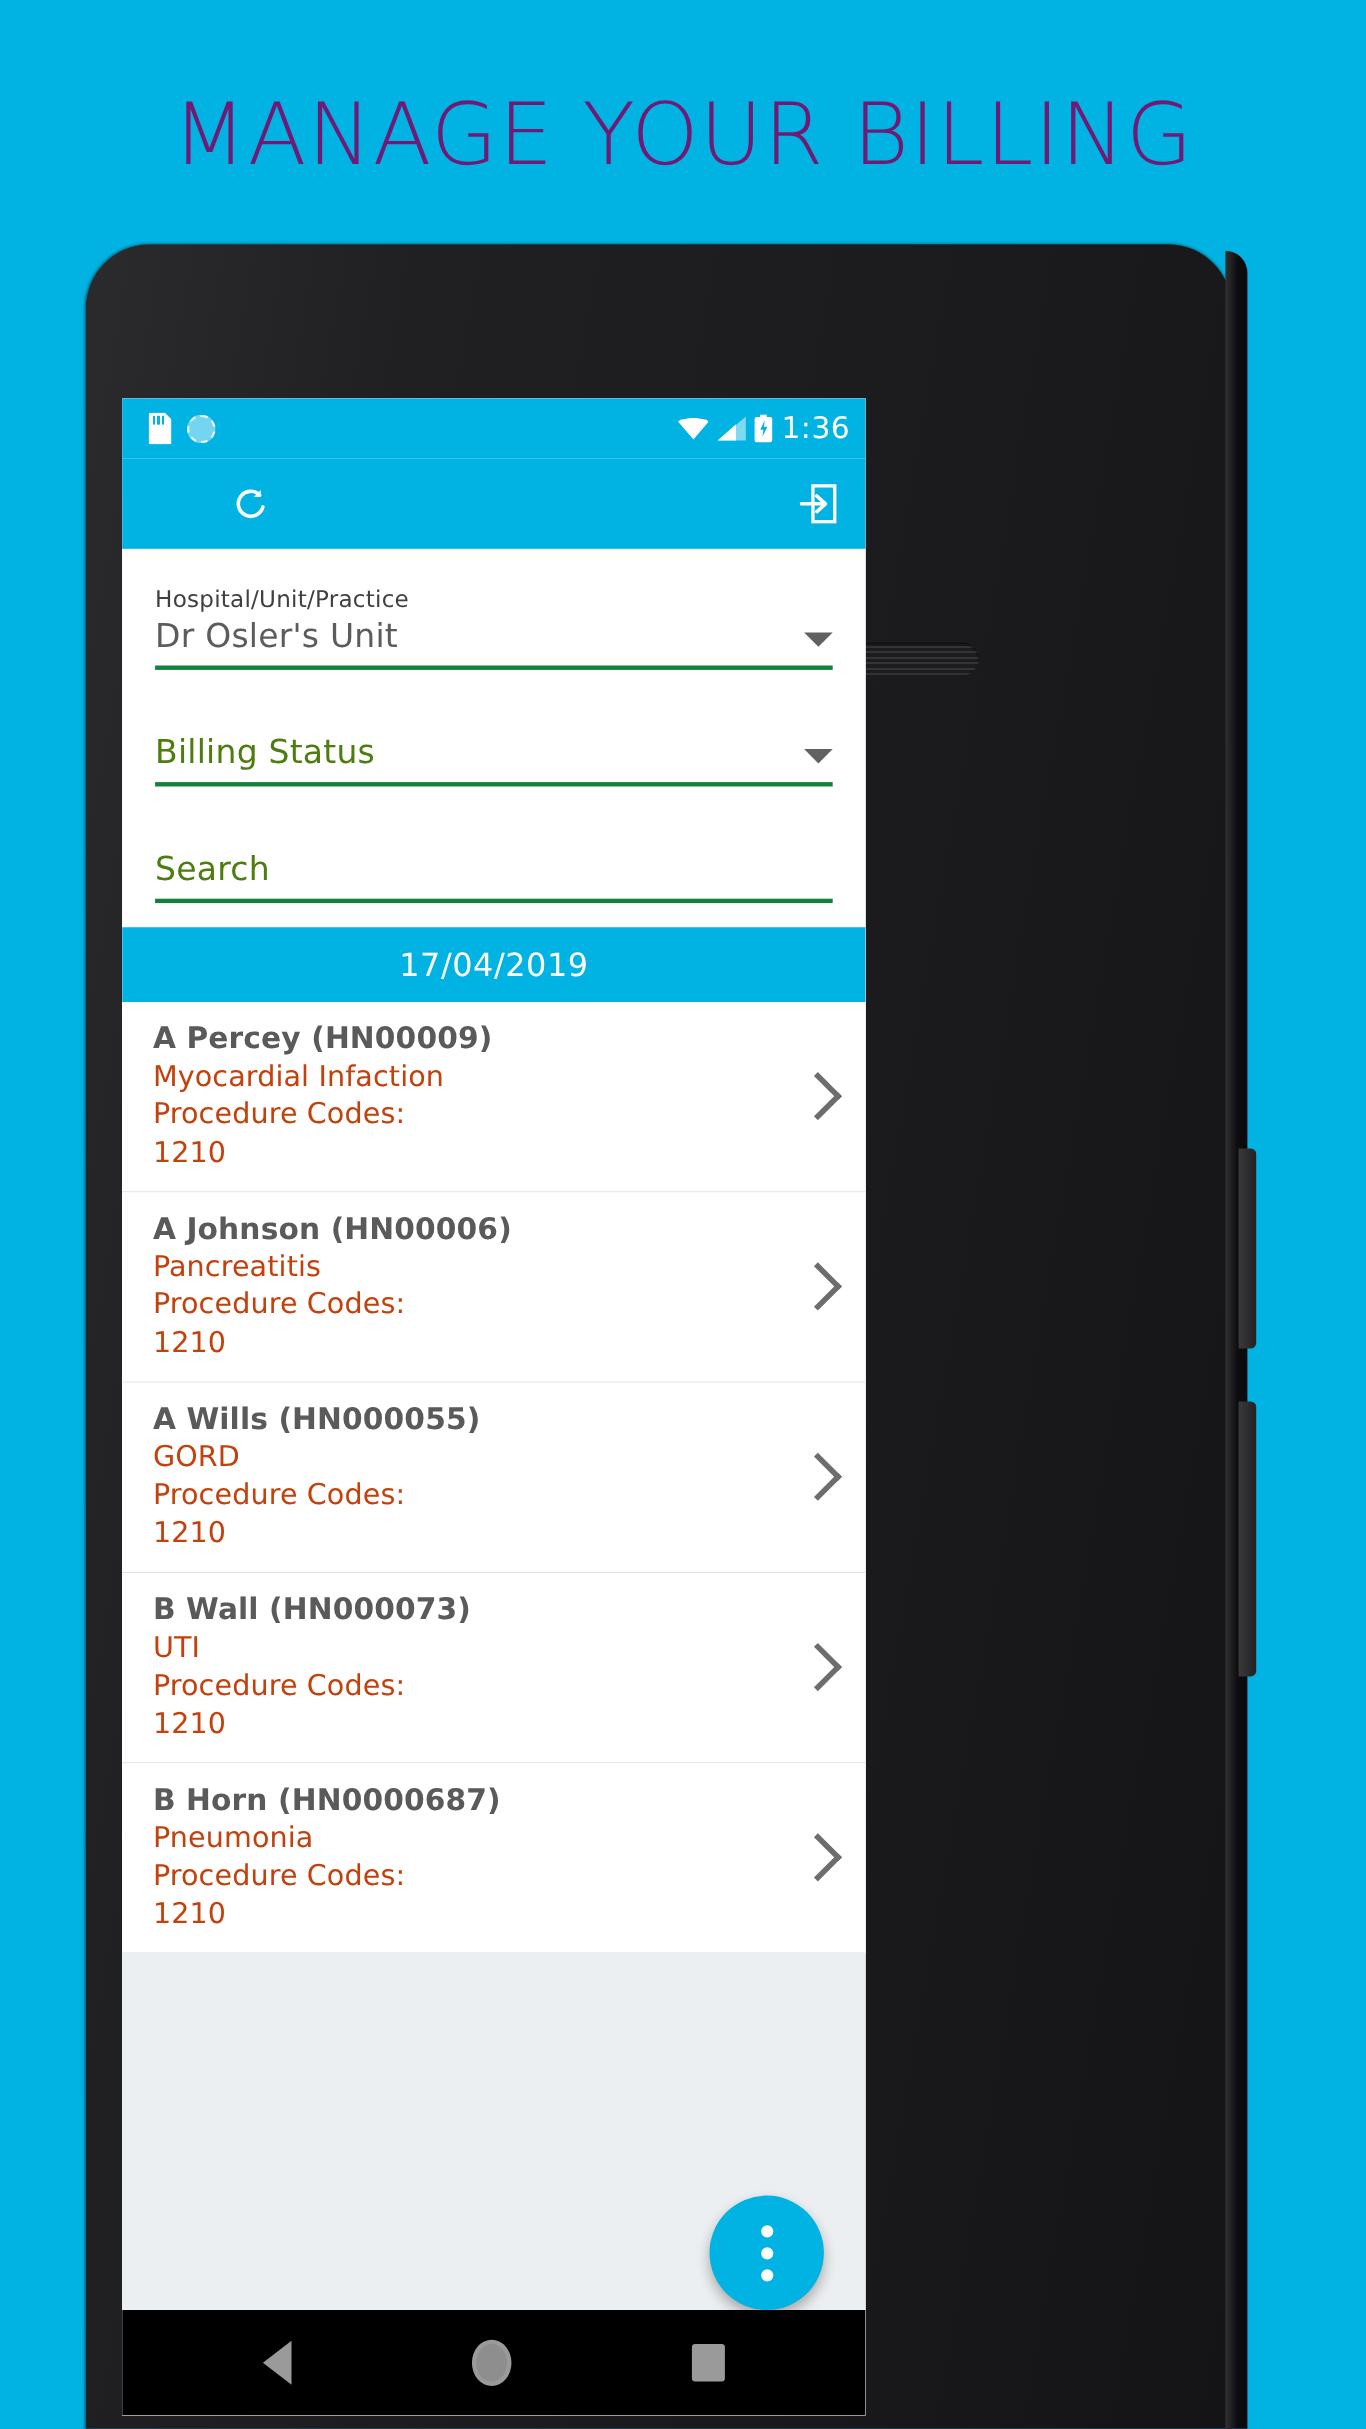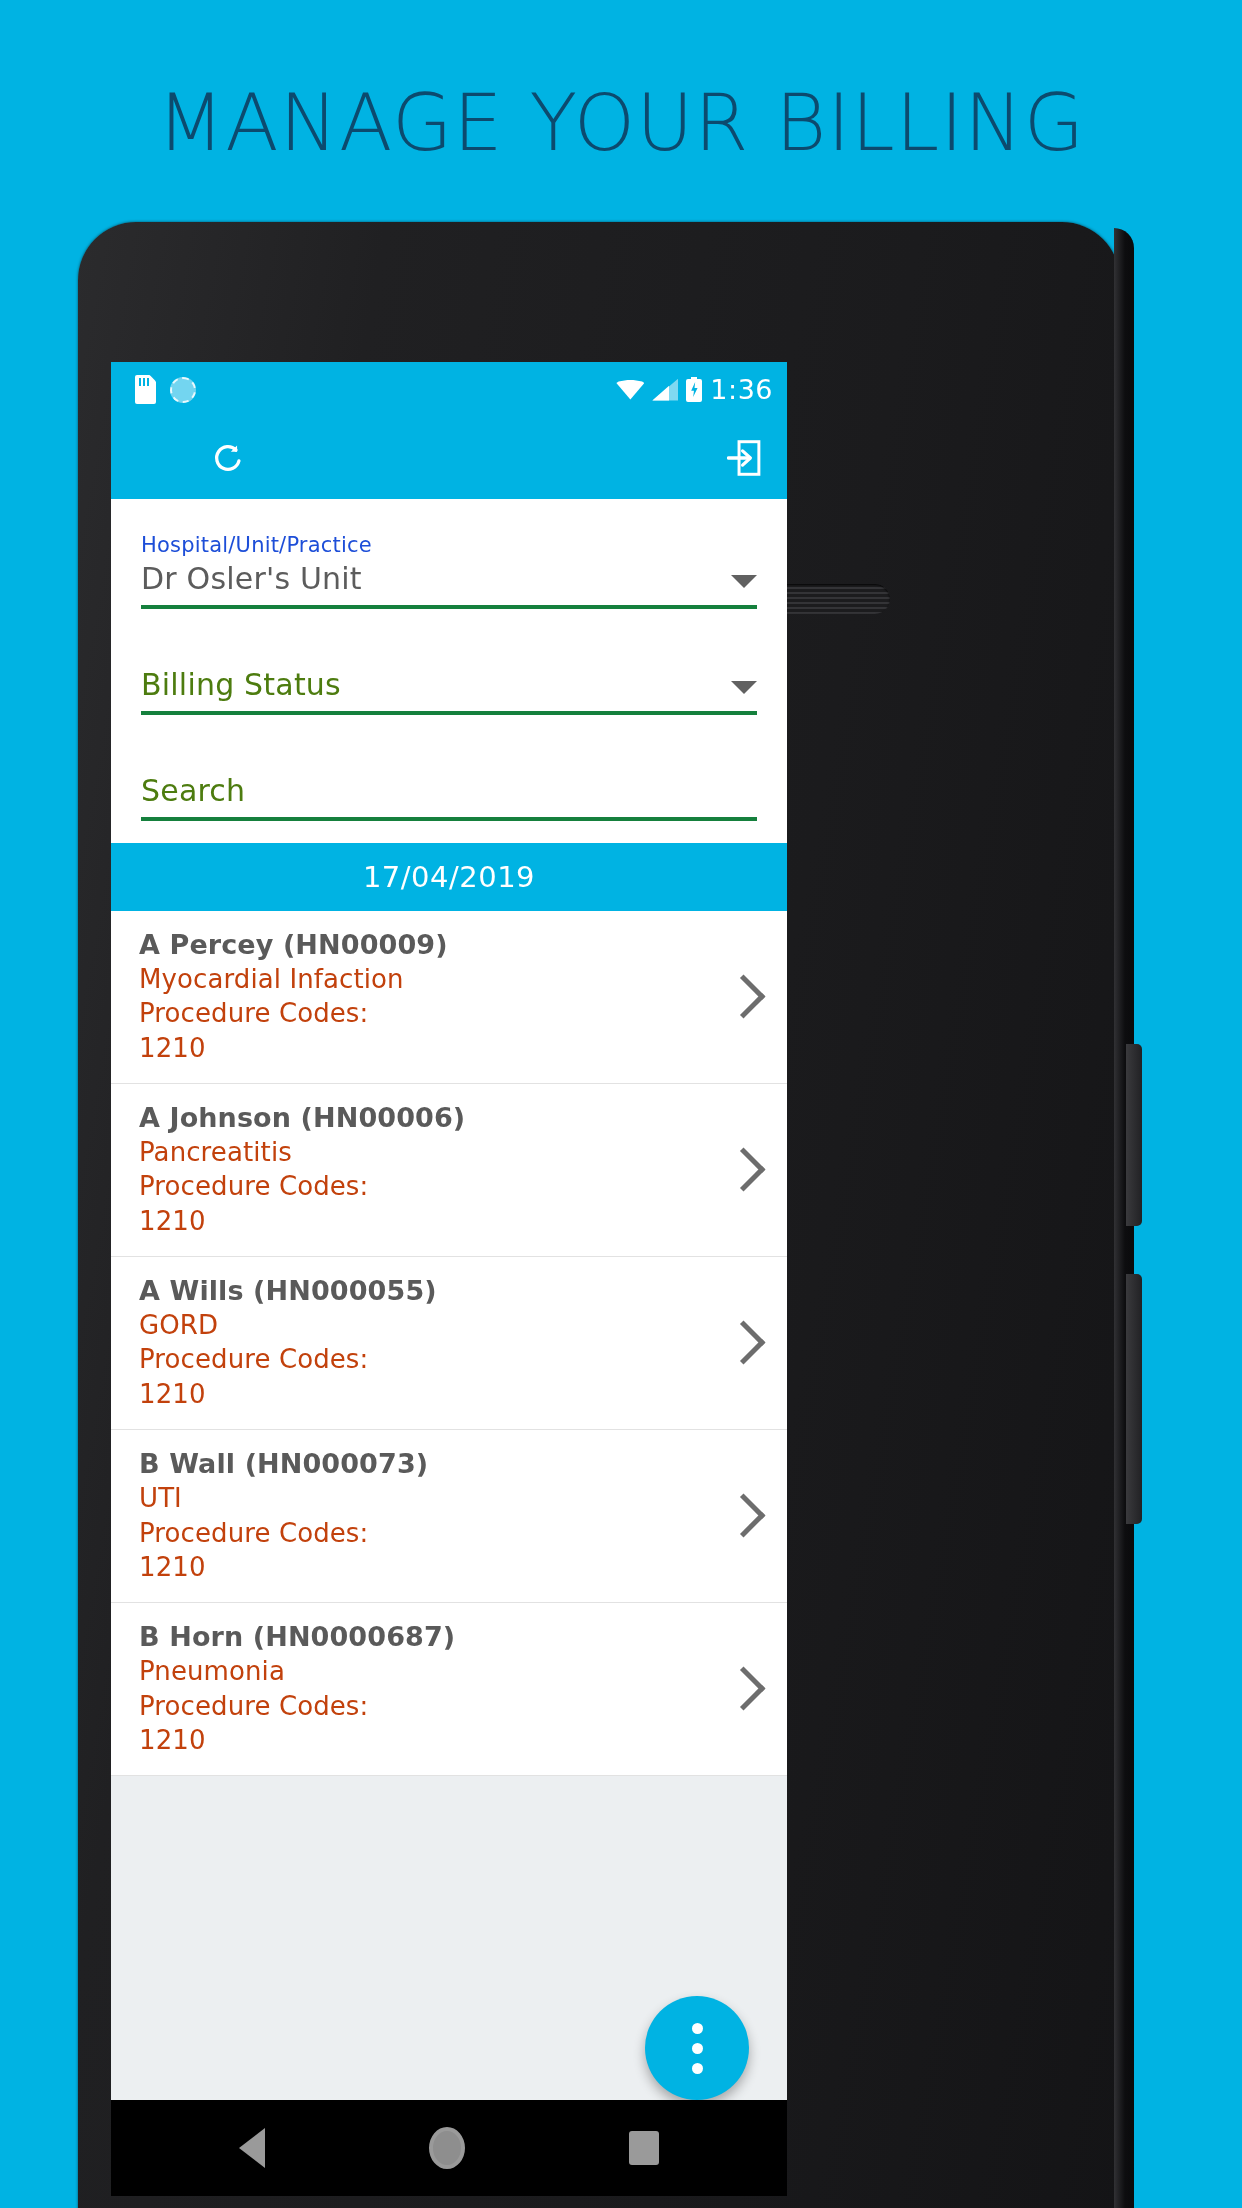--- a/index.html
+++ b/index.html
@@ -15,21 +15,21 @@
     position: relative;
   }
 
   
   .promo-title {
     position: absolute;
     top: 84px;
     left: 0;
     width: 1242px;
     text-align: center;
-    color: #0c4a6e;
+    color: #701a75;
     font-family: "DejaVu Sans", sans-serif;
     font-size: 78px;
     font-weight: 300;
     letter-spacing: 1px;
     line-height: 1;
     white-space: nowrap;
   }
 
   
   .device {
@@ -206,21 +206,21 @@
   }
   .filter-card {
     background: #ffffff;
     margin: 0;
     padding: 34px 30px 22px 30px;
     box-shadow: 0 1px 2px rgba(0,0,0,0.10);
   }
   .field { margin-bottom: 0; }
   .field-label {
     font-size: 21px;
-    color: #1d4ed8;
+    color: #404040;
     font-family: "DejaVu Sans", sans-serif;
     letter-spacing: 0.2px;
     margin-bottom: 4px;
   }
   .field-line {
     display: flex;
     align-items: flex-end;
     border-bottom: 4px solid #15803d;
     padding-bottom: 9px;
   }

